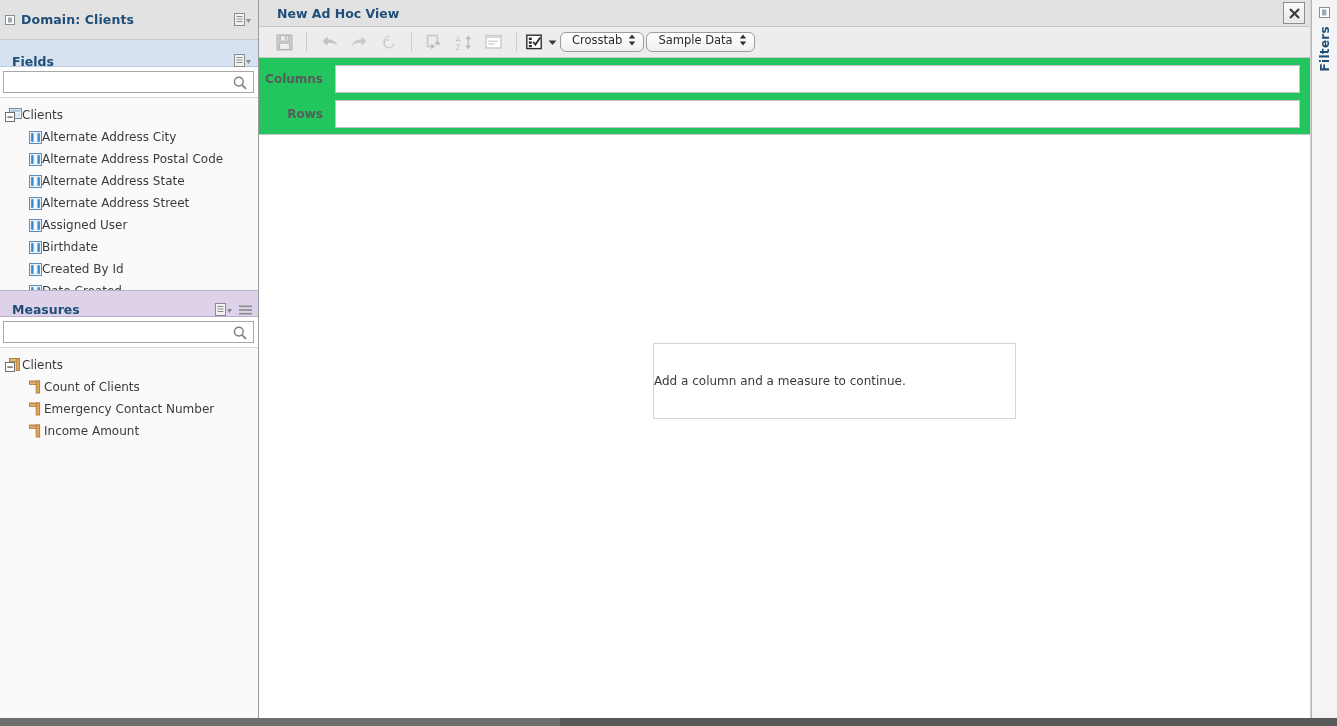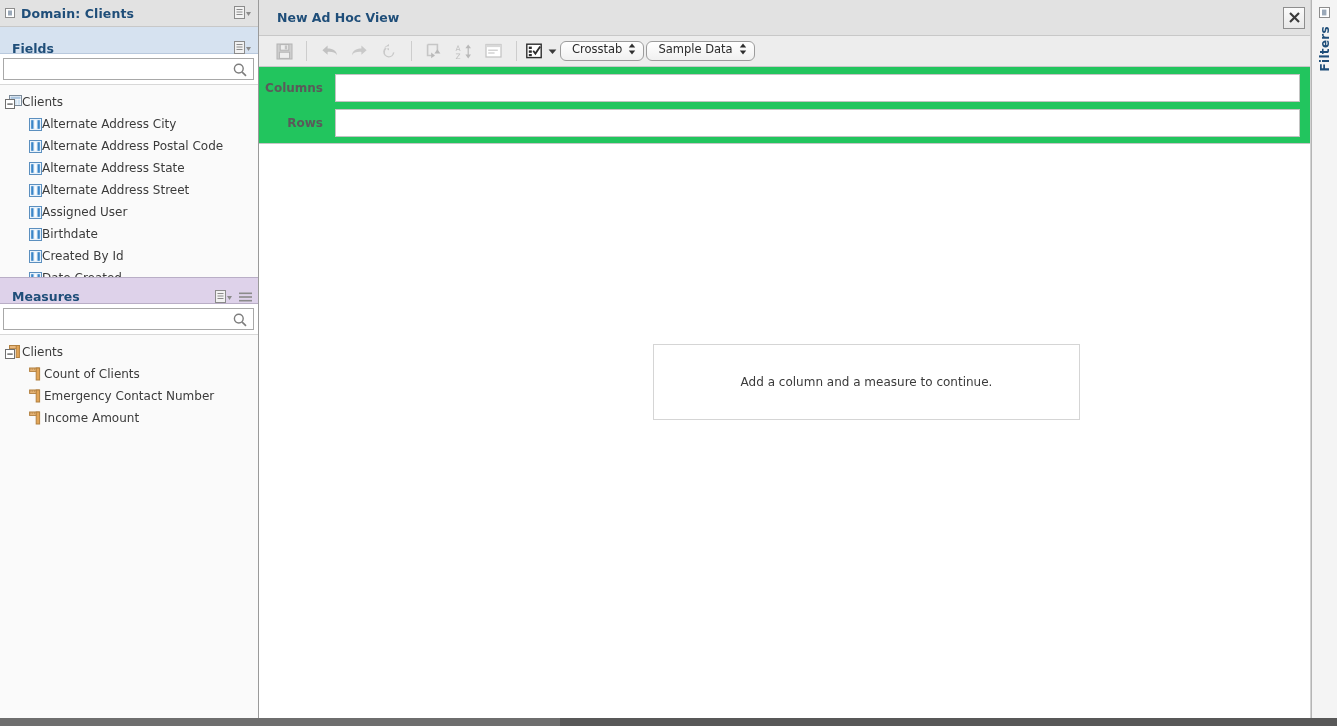--- a/index.html
+++ b/index.html
@@ -27,21 +27,21 @@
     position: absolute;
     left: 0; top: 0;
     width: 259px;
     height: 718px;
     background: #fafafa;
     border-right: 1px solid #9a9a9a;
     box-sizing: border-box;
     overflow: hidden;
   }
   .domain-header {
-    height: 27px;
+    height: 40px;
     background: #e2e2e2;
     border-bottom: 1px solid #c8c8c8;
     display: flex;
     align-items: center;
     padding: 0 6px 0 5px;
     box-sizing: border-box;
     text-align: center;
   }
   .domain-header .title {
     font-weight: bold;
@@ -151,21 +151,21 @@
   
   .main {
     position: absolute;
     left: 259px; top: 0;
     width: 1052px;
     height: 718px;
     background: #ffffff;
     box-sizing: border-box;
   }
   .view-title-bar {
-    height: 36px;
+    height: 27px;
     background: #e2e2e2;
     border-bottom: 1px solid #c8c8c8;
     display: flex;
     align-items: center;
     padding: 0 2px 0 18px;
     box-sizing: border-box;
   }
   .view-title-bar .title {
     font-weight: bold;
     font-size: 12.5px;
@@ -255,28 +255,28 @@
   }
 
   .canvas {
     position: relative;
     height: 593px;
     background: #ffffff;
   }
   .placeholder {
     position: absolute;
     left: 394px;
-    top: 200px;
-    width: 427px;
+    top: 208px;
+    width: 363px;
     height: 76px;
     border: 1px solid #d5d5d5;
     background: #ffffff;
     display: flex;
     align-items: center;
-    justify-content: center;
+    justify-content: flex-start;
     font-size: 12px;
     color: #3b3b3b;
     box-sizing: border-box;
   }
 
   
   .filters-rail {
     position: absolute;
     left: 1311px; top: 0;
     width: 26px;

